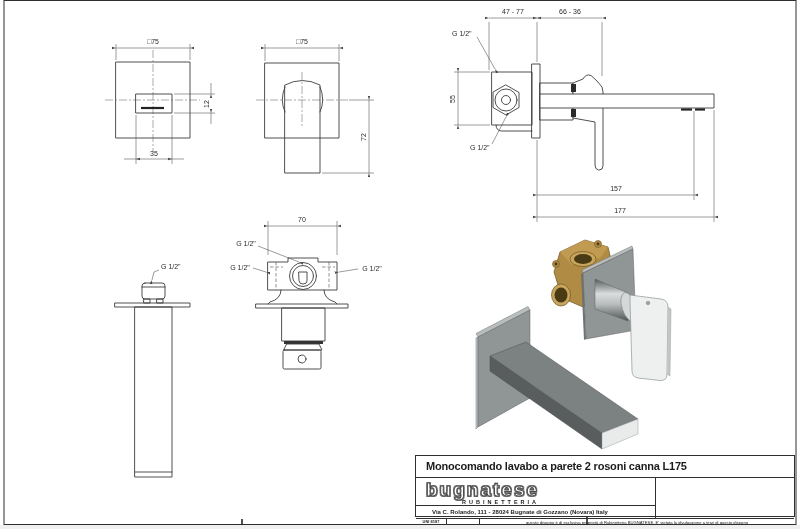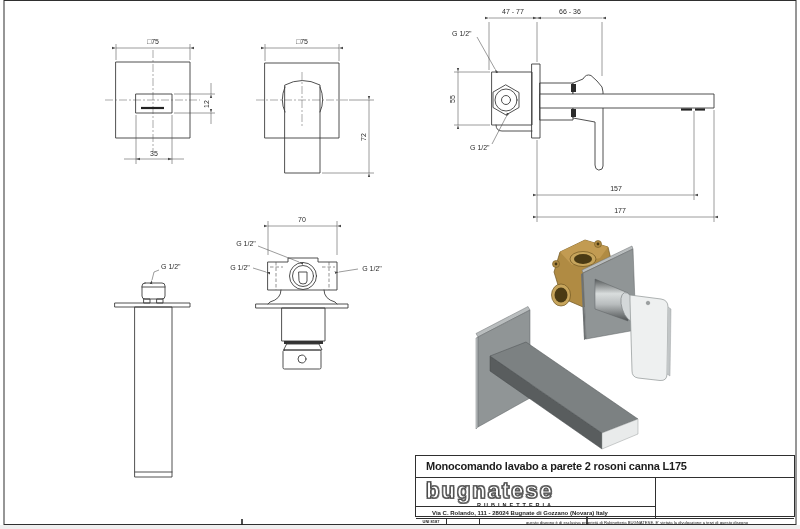--- a/index.html
+++ b/index.html
@@ -16,21 +16,21 @@
   
   #tblock{position:absolute;left:415px;top:455px;width:380px;height:62px;
           border:1px solid #2f2f2f;box-sizing:border-box;background:#fff;color:#1c1c1c;}
   .t-title{height:21px;line-height:21px;border-bottom:1px solid #2f2f2f;
            font-size:11px;font-weight:bold;letter-spacing:-0.2px;padding-left:10px;
            white-space:nowrap;overflow:hidden;}
   .t-main{display:flex;height:40px;border-bottom:1px solid #2f2f2f;}
   .t-left{width:239px;border-right:1px solid #2f2f2f;display:flex;flex-direction:column;}
   .logo-area{flex:1 1 auto;padding:2px 0 0 10px;border-bottom:1px solid #2f2f2f;overflow:hidden;}
   .logo-wrap{display:inline-block;text-align:right;line-height:1;}
-  .logo{display:block;font-size:22px;font-weight:bold;letter-spacing:2px;color:#fff;
+  .logo{display:block;font-size:19px;font-weight:bold;letter-spacing:2px;color:#fff;
         -webkit-text-stroke:1px #4a4a4a;
         text-shadow:-1px -1px 0 #777,1px -1px 0 #777,-1px 1px 0 #777,1px 1px 0 #777;}
   .logo-sub{display:block;font-size:5.5px;font-weight:bold;letter-spacing:3px;color:#1c1c1c;margin-top:1px;}
   .address{height:13px;line-height:13px;font-size:6px;font-weight:bold;padding-left:16px;
            white-space:nowrap;overflow:hidden;}
   .t-right{flex:1 1 auto;display:flex;flex-direction:column;}
   .r-disegnato{height:11px;border-bottom:1px solid #2f2f2f;font-size:4.5px;
                padding:3px 0 0 5px;box-sizing:border-box;letter-spacing:0.4px;}
   .r-mid{height:14px;display:flex;border-bottom:1px solid #2f2f2f;font-size:4.8px;}
   .r-cell{display:flex;align-items:center;gap:4px;padding-left:4px;box-sizing:border-box;

